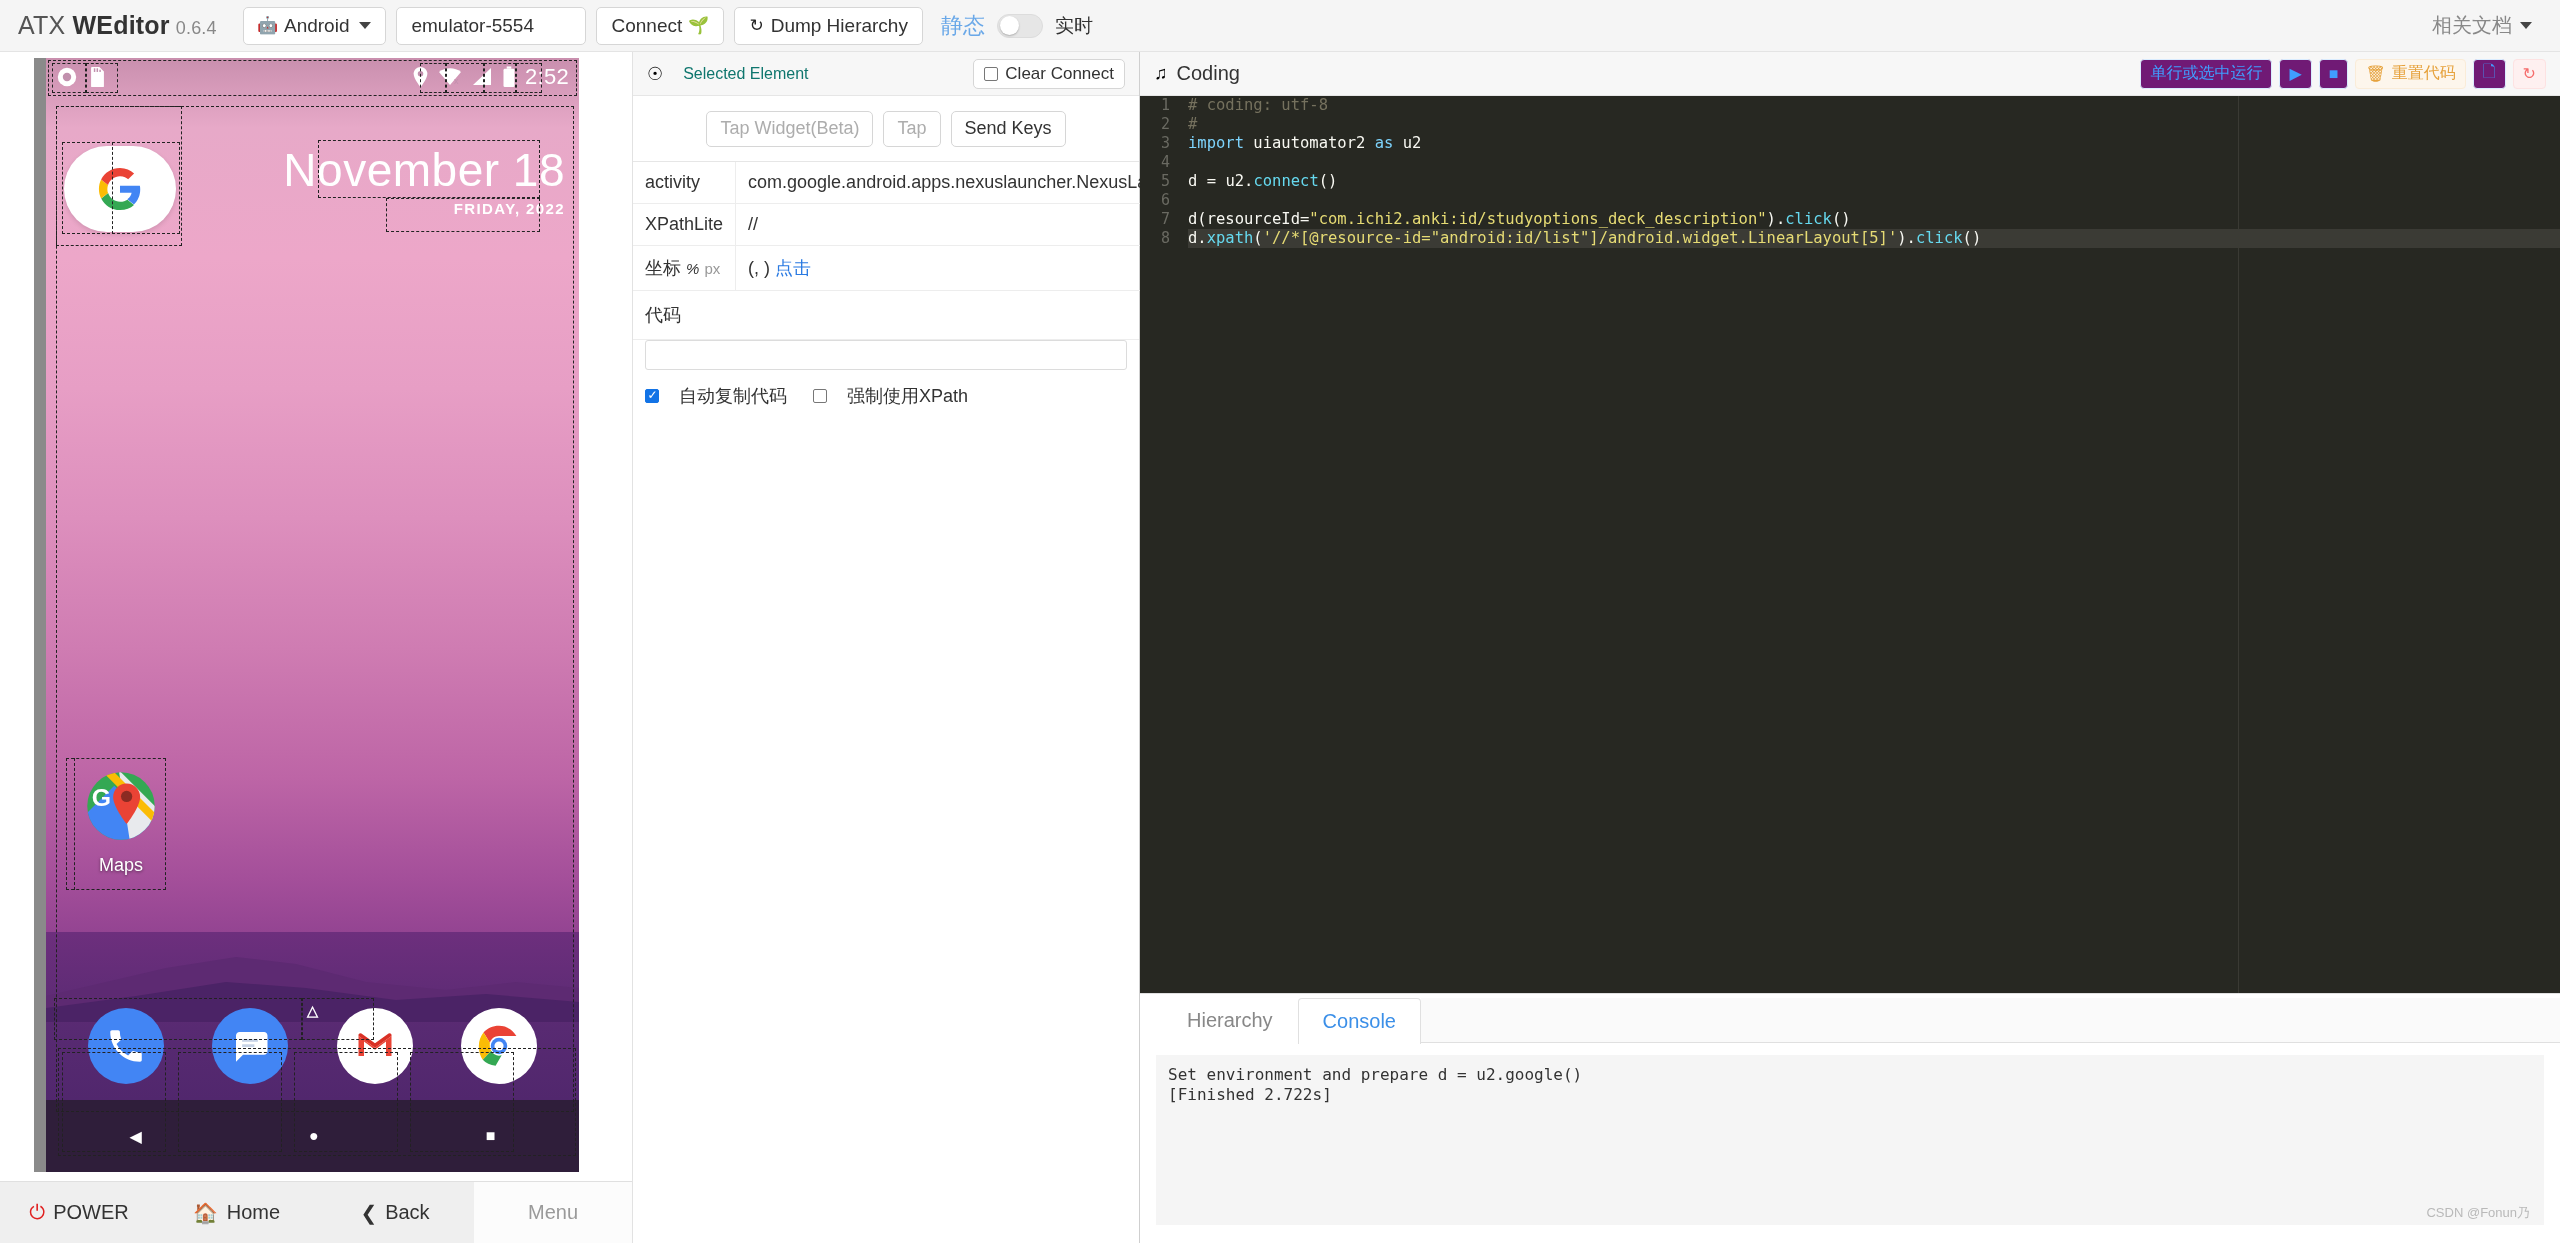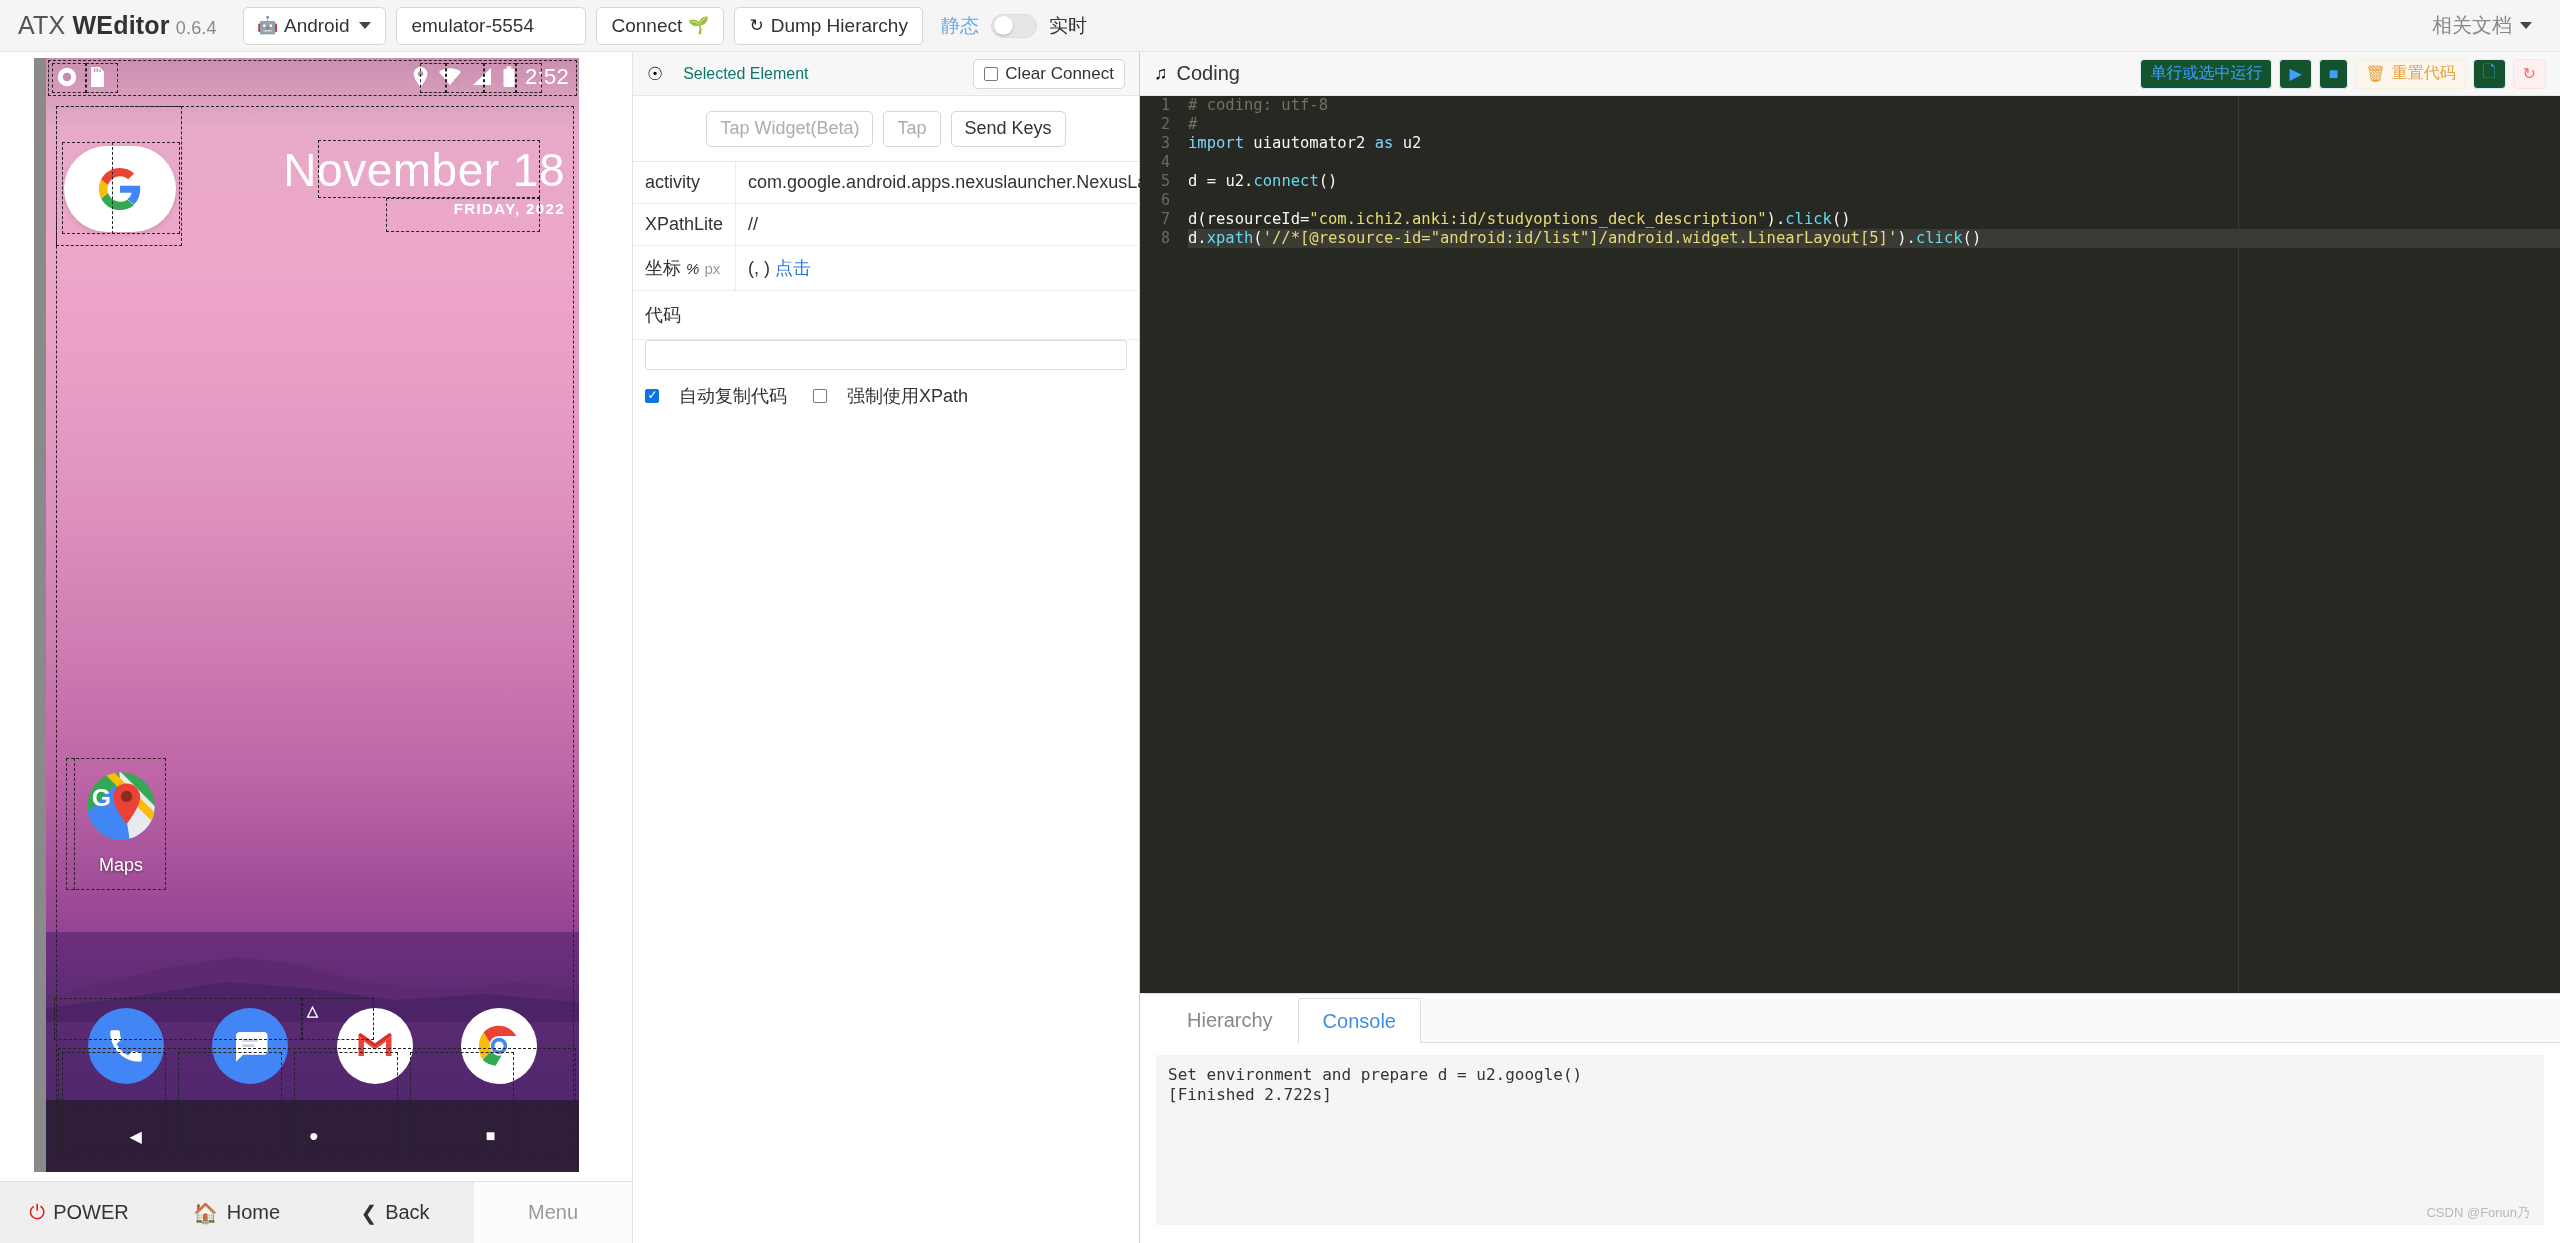--- a/index.html
+++ b/index.html
@@ -34,21 +34,21 @@
   .ctl.sel { gap: 10px; }
   .ctl.sel .cap { display:flex; align-items:center; gap:5px; }
   .caret { width:0;height:0;border-left:6px solid transparent;border-right:6px solid transparent;border-top:7px solid #444; }
   .droid { font-size: 17px; }
   .ctl.serial { width: 190px; color: #333; }
   .ctl.connect .leaf { color: #3b9e3b; font-size: 17px; margin-left: 6px; }
   .ctl.dump { }
   .ctl.dump .refresh { font-size: 17px; margin-right: 7px; color:#222; }
 
   .toggle-wrap { display: flex; align-items: center; gap: 12px; margin-left: 8px; }
-  .lbl-static { color: #6aa8e8; font-size: 19px; }
+  .lbl-static { color: #6aa8e8; font-size: 22px; }
   .lbl-live { color: #333; font-size: 19px; }
   .switch {
     width: 46px; height: 24px; border-radius: 13px; background: #e6e6e6;
     position: relative; border: 1px solid #dcdcdc;
   }
   .switch .knob {
     position: absolute; left: 2px; top: 1.5px; width: 19px; height: 19px;
     border-radius: 50%; background: #fff; box-shadow: 0 1px 2px rgba(0,0,0,.25);
   }
   .nav-right { margin-left: auto; display: flex; align-items: center; gap: 8px; padding-right: 10px; }
@@ -159,21 +159,21 @@
 
   
   .rightcol { flex:1; display:flex; flex-direction:column; background:#fff; }
   .codinghead {
     height:44px; background:#f7f7f7; border-bottom:1px solid #e6e6e6;
     display:flex; align-items:center; padding:0 14px; gap:9px;
   }
   .codinghead .ptitle { font-size:20px; color:#333; }
   .rbtns { margin-left:auto; display:flex; align-items:center; gap:7px; }
   .rb { height:30px; border-radius:4px; display:flex; align-items:center; justify-content:center; padding:0 9px; font-size:16px; border:1px solid transparent; }
-  .rb.blue { background:#14532d; color:#409eff; border-color:#d9ecff; }
+  .rb.blue { background:#701a75; color:#409eff; border-color:#d9ecff; }
   .rb.orange { background:#fdf6ec; color:#e6a23c; border-color:#faecd8; }
   .rb.red { background:#fef0f0; color:#f56c6c; border-color:#fde2e2; }
 
   .editor { flex:1; background:#272822; position:relative; overflow:hidden; font-family:"DejaVu Sans Mono", monospace; }
   .gutter { position:absolute; left:0; top:0; width:38px; height:100%; background:#272822; }
   .gutter .ln { color:#6a6a62; font-size:15px; text-align:right; padding-right:8px; line-height:19px; height:19px; }
   .codearea { position:absolute; left:38px; top:0; right:0; height:100%; padding-left:10px; }
   .cl { height:19px; line-height:19px; font-size:15.5px; white-space:pre; color:#f8f8f2; }
   .cl.cur { background:#3b3b35; }
   .cm { color:#75715e; }

